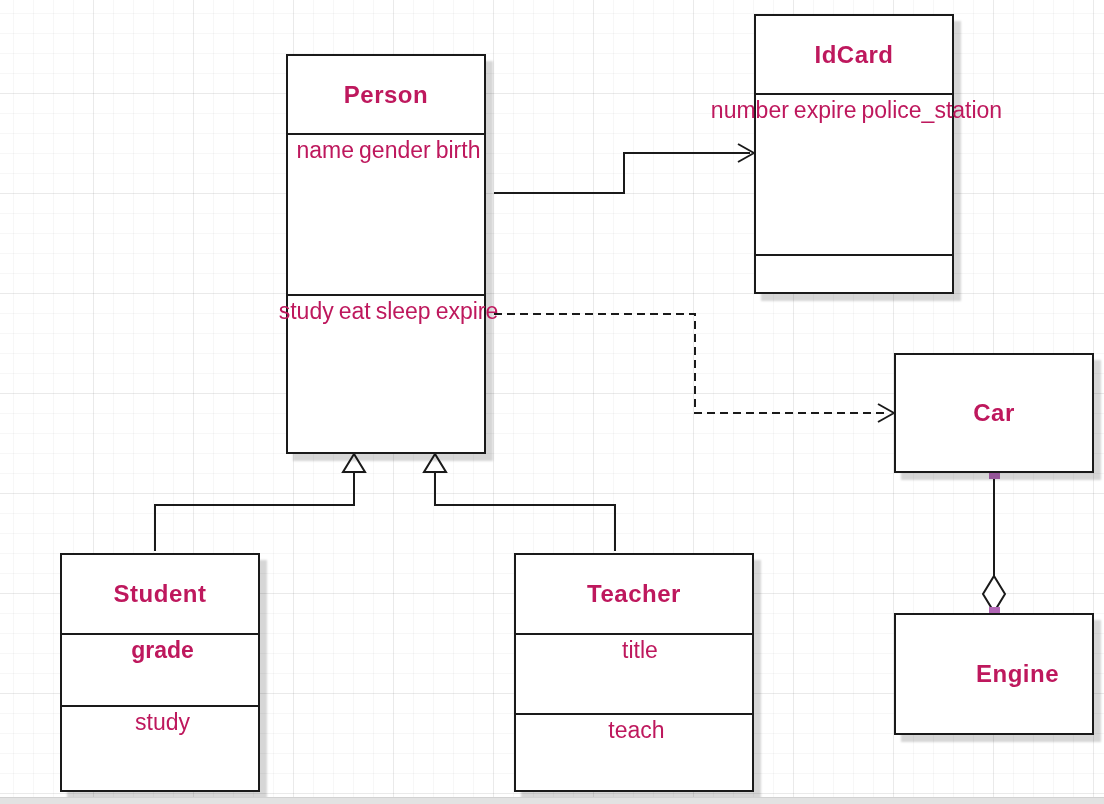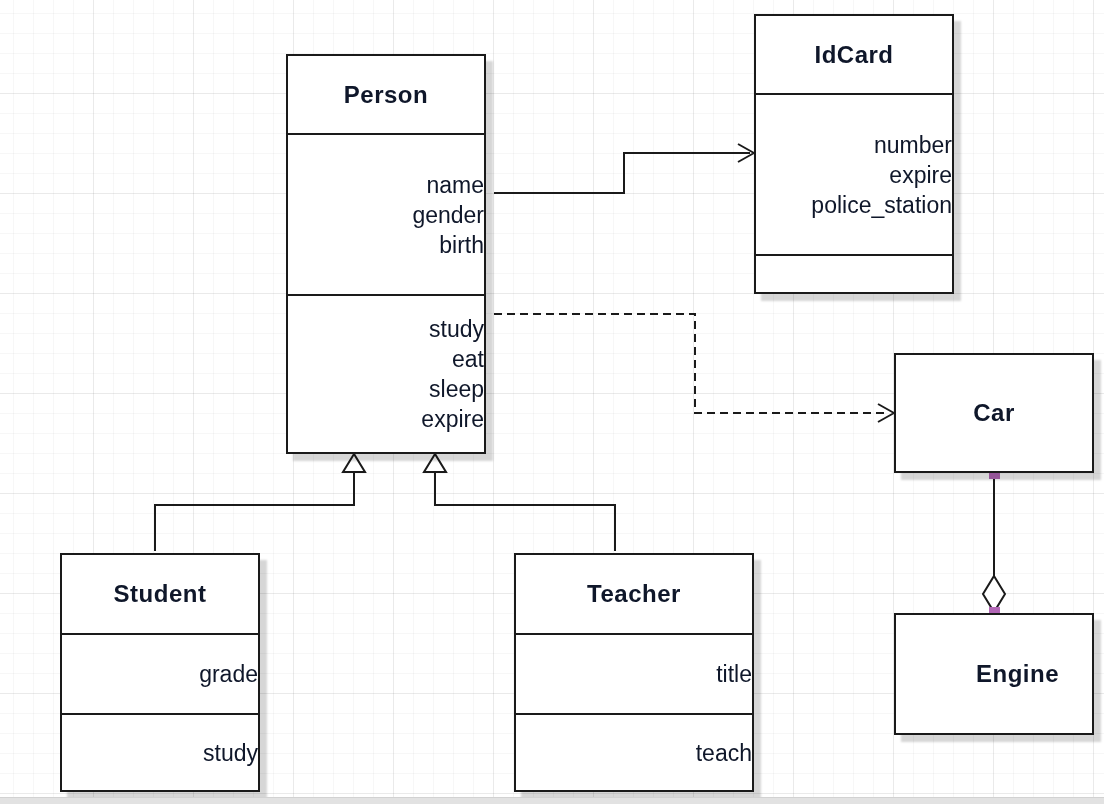--- a/index.html
+++ b/index.html
@@ -17,50 +17,49 @@
       linear-gradient(rgba(0,0,0,0.030) 1px, transparent 1px),
       linear-gradient(90deg, rgba(0,0,0,0.030) 1px, transparent 1px);
     background-size:100px 100px,100px 100px,20px 20px,20px 20px;
     background-position:-7px -7px;
   }
   .class-box{
     position:absolute;box-sizing:border-box;
     background:#ffffff;border:2px solid #1a1a1a;
     box-shadow:7px 7px 2px rgba(0,0,0,0.16);
     display:flex;flex-direction:column;
-    color:#0f172a;
+    color:#be185d;
   }
   .class-title{
     display:flex;align-items:center;justify-content:center;
     font-weight:bold;font-size:24px;letter-spacing:0.5px;
     flex:0 0 auto;
   }
   .class-title.fill{height:100%;flex:1 1 auto;}
   .class-section{
     border-top:2px solid #1a1a1a;box-sizing:border-box;
-    display:flex;flex-direction:column;justify-content:center;
+    display:flex;flex-direction:row;justify-content:center;
     flex:0 0 auto;
-    align-items:flex-end;
   }
   .class-section.grow{flex:1 1 auto;}
   .member{
     font-size:23px;line-height:30px;padding-left:5px;
     white-space:nowrap;
   }
   
   #box-person {left:286px;top:54px;width:200px;height:400px;}
   #box-person  .class-title{height:77px;}
   #box-person  .sec-attrs{height:161px;}
   #box-idcard {left:754px;top:14px;width:200px;height:280px;}
   #box-idcard  .class-title{height:77px;}
   #box-idcard  .sec-attrs{height:161px;}
   #box-car    {left:894px;top:353px;width:200px;height:120px;}
   #box-student{left:54px;top:553px;width:200px;height:239px;margin-left:6px;}
   #box-student .class-title{height:78px;}
-  #box-student .sec-attrs{height:80px;}
+  #box-student .sec-attrs{height:72px;font-weight:bold;}
   #box-teacher{left:514px;top:553px;width:240px;height:239px;}
   #box-teacher .class-title{height:78px;}
   #box-teacher .sec-attrs{height:80px;padding-left:7px;}
   #box-engine {left:894px;top:613px;width:200px;height:122px;padding-left:47px;}
   
   #connectors{position:absolute;left:0;top:0;}
   .conn{fill:none;stroke:#1a1a1a;stroke-width:2;}
   .conn.dashed{stroke-dasharray:8 5;}
   .tri{fill:#ffffff;stroke:#1a1a1a;stroke-width:2;}
   #bottom-edge{

